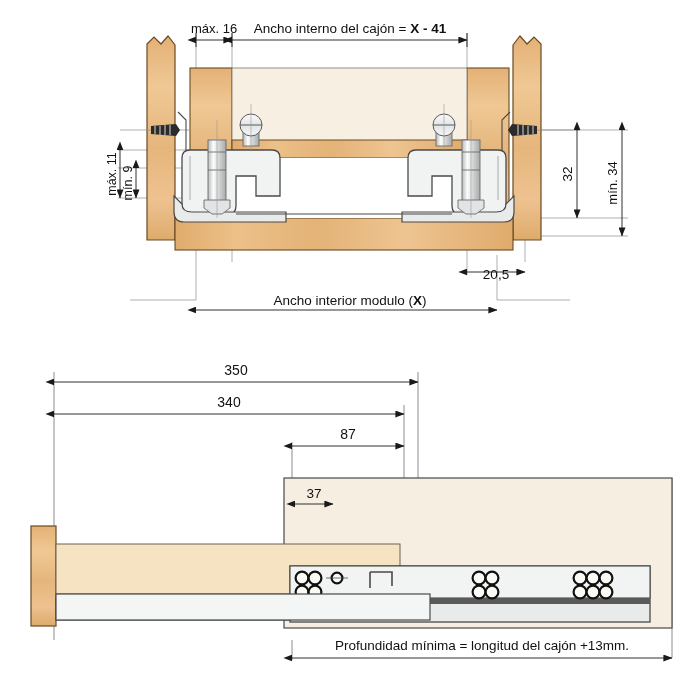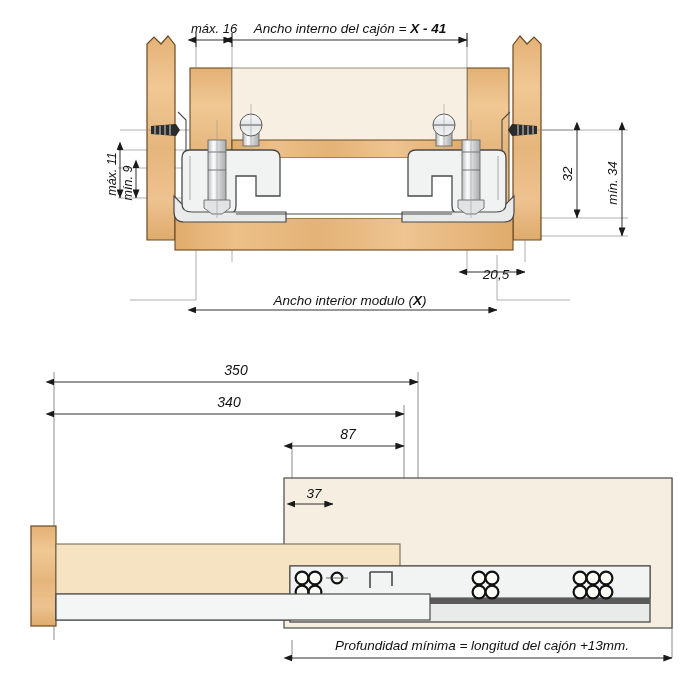--- a/index.html
+++ b/index.html
@@ -1,18 +1,18 @@
 <!DOCTYPE html>
 <html><head>
 <meta charset="utf-8">
 <style>
   html,body{margin:0;padding:0;background:#ffffff;}
   body{width:700px;height:700px;position:relative;overflow:hidden;
        font-family:"Liberation Sans",sans-serif;color:#1a1a1a;}
-  #stage{position:absolute;left:0;top:0;width:700px;height:700px;font-style:italic;}
+  #stage{position:absolute;left:0;top:0;width:700px;height:700px;}
   svg{display:block;}
   text{font-family:"Liberation Sans",sans-serif;fill:#111111;}
 </style>
 </head>
 <body>
 
 <div id="stage">
 <svg width="700" height="700" viewBox="0 0 700 700" xmlns="http://www.w3.org/2000/svg">
 
   <defs>

